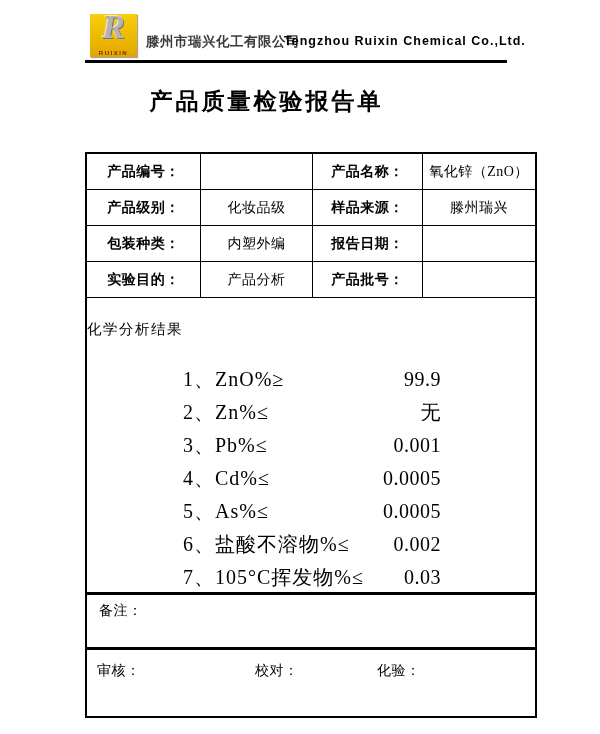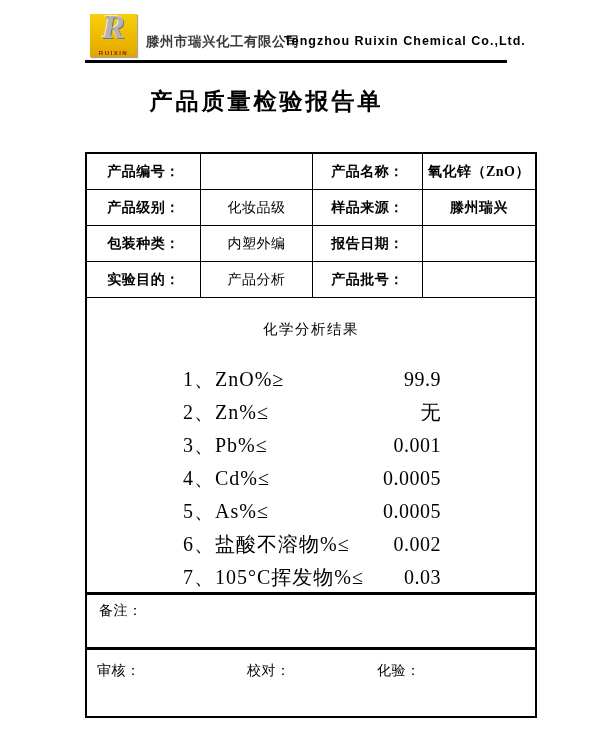--- a/index.html
+++ b/index.html
@@ -98,39 +98,39 @@
     box-sizing: border-box;
     border-right: 1.5px solid #000000;
     border-bottom: 1.5px solid #000000;
     display: flex;
     align-items: center;
     justify-content: center;
     font-size: 14px;
     white-space: nowrap;
     overflow: hidden;
   }
-  .cell.c4 { border-right: none; font-weight: bold; }
+  .cell.c4 { border-right: none; }
   .cell.label {
     font-family: "Liberation Sans", sans-serif;
     font-weight: bold;
     letter-spacing: 0.5px;
   }
   .cell.value {
     font-family: "Liberation Serif", serif;
     letter-spacing: 0.5px;
   }
 
   .analysis {
     position: relative;
     height: 297px;
     border-bottom: 3px solid #000000;
     box-sizing: border-box;
   }
   .analysis-heading {
-    text-align: center;
+    text-align: left;
     padding-top: 22px;
     font-size: 14.5px;
     letter-spacing: 1.5px;
   }
   .items { margin-top: 24px; }
   .item {
     height: 33px;
     display: flex;
     align-items: center;
     justify-content: space-between;
@@ -149,21 +149,21 @@
     letter-spacing: 0.5px;
   }
 
   .signatures {
     position: relative;
     height: 64px;
     font-size: 14px;
   }
   .sig { position: absolute; top: 12px; letter-spacing: 0.5px; }
   .sig-review { left: 10px; }
-  .sig-proof  { left: 160px; }
+  .sig-proof  { left: 168px; }
   .sig-test   { left: 290px; }
 </style>
 </head>
 <body>
 
 <div class="page">
 
   <div>
     <div class="logo">
       <span class="logo-r">R</span>

